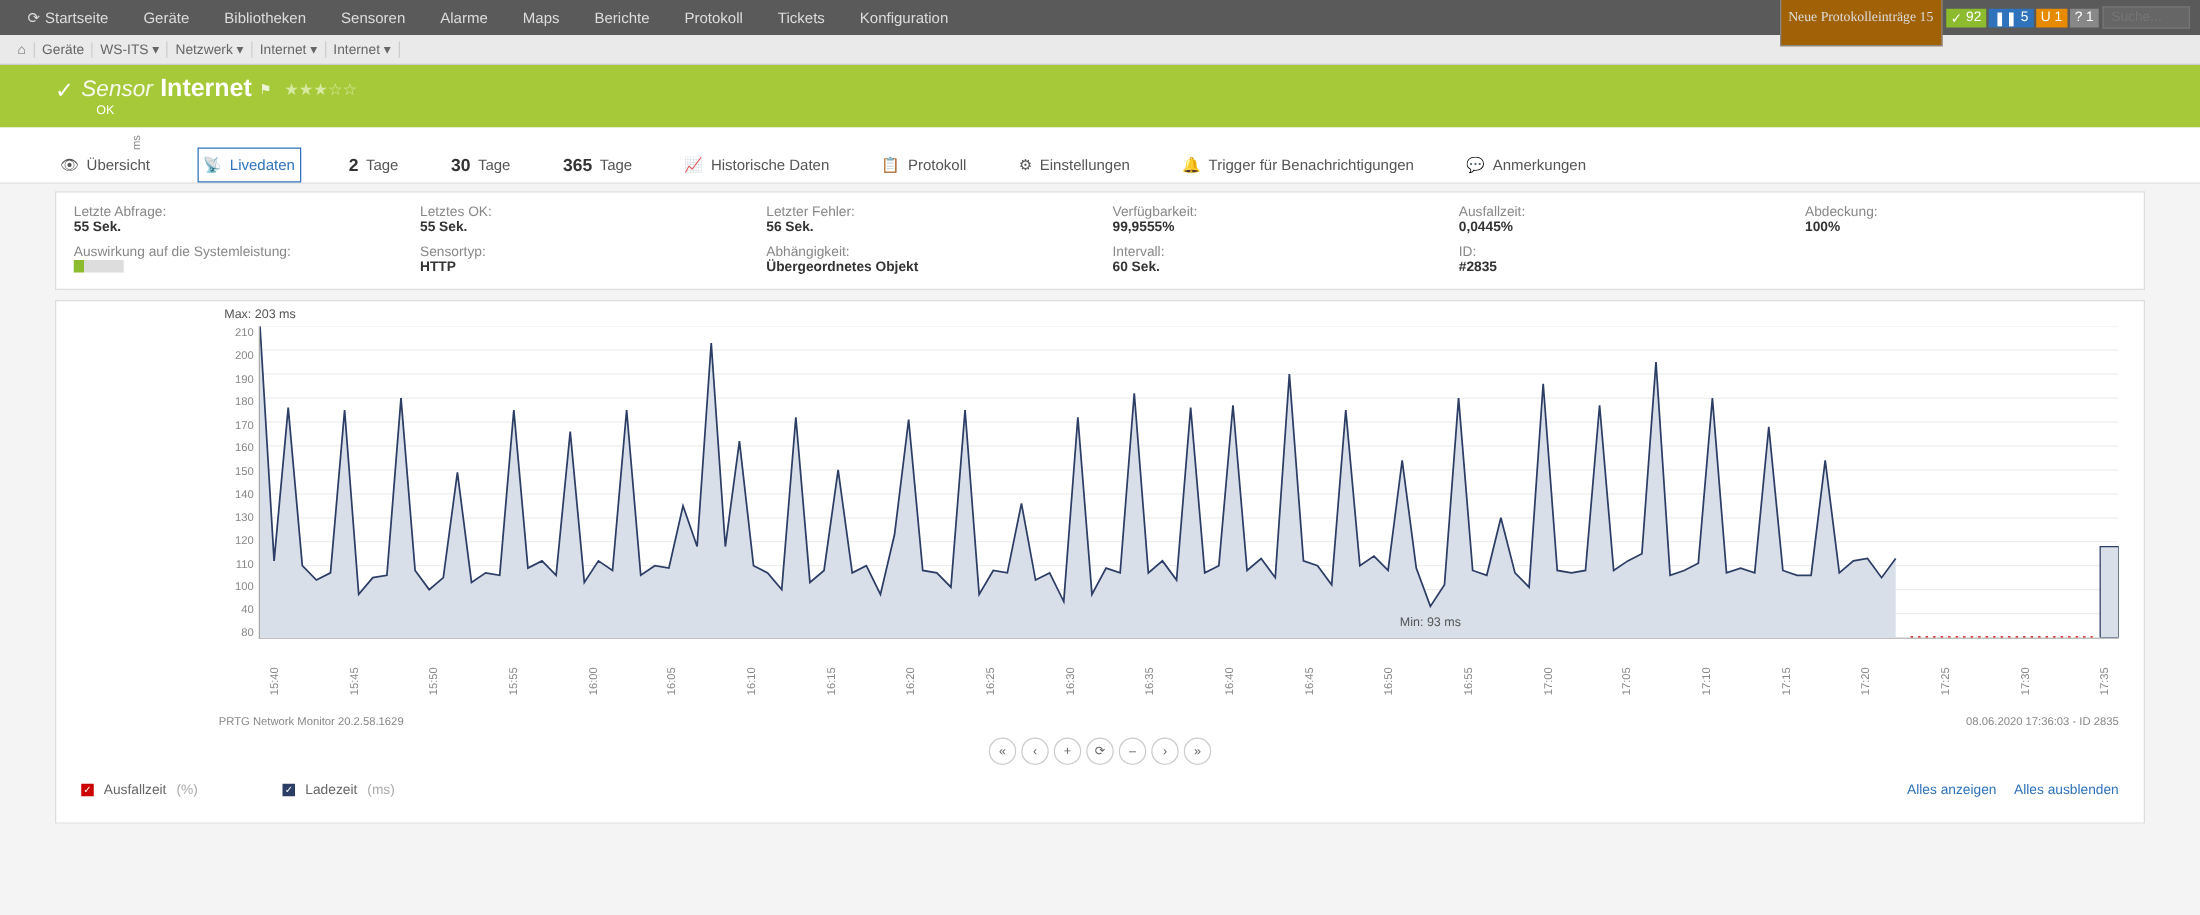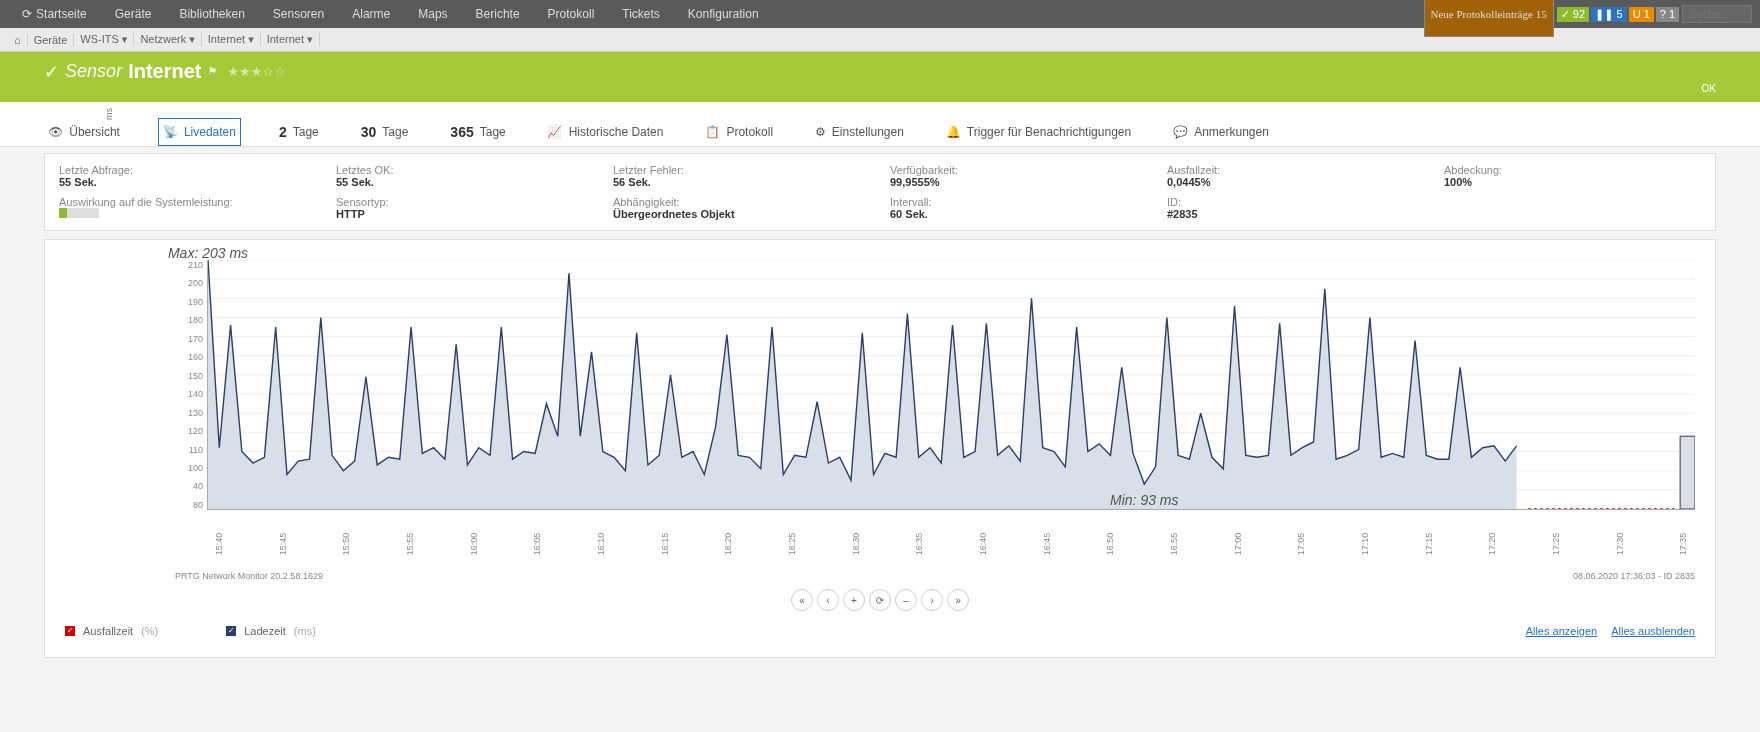--- a/index.html
+++ b/index.html
@@ -12,45 +12,45 @@
 .badge { display: inline-flex; align-items: center; padding: 1px 4px; font-size: 11px; color: #fff; cursor: pointer; }
 .badge.green { background: #8cbb2e; }
 .b-blue { background: #2e73bb; }
 .b-orange { background: #e68a00; }
 .b-gray { background: #888; }
 .search-box { background: #666; border: 1px solid #777; color: #aaa; padding: 2px 6px; font-size: 11px; width: 70px; }
 .breadcrumb { background: #eaeaea; border-bottom: 1px solid #ccc; height: 24px; display: flex; align-items: center; padding: 0 8px; font-size: 11px; color: #666; }
 .breadcrumb span { padding: 0 6px; border-right: 1px solid #ccc; cursor: pointer; display: flex; align-items: center; gap: 4px; }
 .hero { background: #a6c939; padding: 8px 44px; color: #fff; }
 .hero-title { display: flex; align-items: center; gap: 6px; }
-.hero-sub { font-size: 10px; margin-left: 56px; text-align: right; }
+.hero-sub { font-size: 10px; margin-left: 33px; }
 .stars { color: #d8e9a1; font-size: 13px; margin-left: 4px; }
 .tabbar-wrap { background: #fff; border-bottom: 1px solid #ddd; padding: 16px 44px 0; }
 .tabbar { display: flex; gap: 34px; }
 .tab { display: flex; align-items: center; gap: 6px; padding: 6px 4px; cursor: pointer; color: #555; font-size: 12px; }
 .tab.active { border: 1px solid #2e73bb; color: #2e73bb; }
 .tab-num { font-weight: bold; color: #333; font-size: 14px; }
 .info-panel { background: #fff; margin: 6px 44px 0 44px; border: 1px solid #ddd; padding: 10px 14px; display: grid; grid-template-columns: repeat(6, 1fr); gap: 8px 20px; font-size: 11px; }
 .info-cell .lbl { color: #888; }
 .info-cell .val { font-weight: bold; color: #333; }
 .perfbar { display: inline-block; width: 40px; height: 10px; background: linear-gradient(to right, #8cbb2e 0 20%, #ddd 20% 100%); }
 .chart-panel { background: #fff; margin: 8px 44px 0 44px; border: 1px solid #ddd; padding: 20px; }
 .y-axis { width: 32px; display: flex; flex-direction: column; justify-content: space-between; align-items: flex-end; font-size: 9px; color: #888; padding-right: 4px; height: 250px; }
 .y-label { position: absolute; left: 104px; top: 120px; transform: rotate(-90deg); transform-origin: 0 0; font-size: 9px; color: #888; }
 .plot { flex: 1; position: relative; border-left: 1px solid #aaa; border-bottom: 1px solid #aaa; height: 250px; }
-.annot { position: absolute; font-size: 14px; color: #555; white-space: nowrap; font-style: italic; }
+.annot { position: absolute; font-size: 10px; color: #555; white-space: nowrap; }
 .x-ticks { position: absolute; bottom: -40px; left: 0; right: 0; display: flex; justify-content: space-between; }
 .x-tick { font-size: 9px; color: #888; transform: rotate(-90deg); white-space: nowrap; }
 .footer-row { display: flex; justify-content: space-between; font-size: 9px; color: #888; margin-top: 61px; }
 .ctrl-row { display: flex; justify-content: center; gap: 4px; margin-top: 8px; }
 .ctrl-btn { width: 22px; height: 22px; border: 1px solid #ccc; border-radius: 11px; background: #fff; display: flex; align-items: center; justify-content: center; font-size: 10px; color: #666; cursor: pointer; }
 .legend-row { display: flex; align-items: center; gap: 8px; margin-top: 14px; font-size: 11px; color: #666; }
 .legend-box { width: 10px; height: 10px; display: inline-block; }
 .legend-right { margin-left: auto; display: flex; gap: 14px; }
-.legend-right a { color: #2e73bb; text-decoration: underline; cursor: pointer; }
+.legend-right a { color: #2e73bb; cursor: pointer; }
 svg.area { position: absolute; inset: 0; width: 100%; height: 100%; }
 </style>
 </head>
 <body>
 
 <div class="topnav">
   <div id="topnav-items" style="display:flex">
       <div class="topnav-item"><span style="margin-right:4px">⟳</span>Startseite</div>
       <div class="topnav-item">Geräte</div>
       <div class="topnav-item">Bibliotheken</div>

